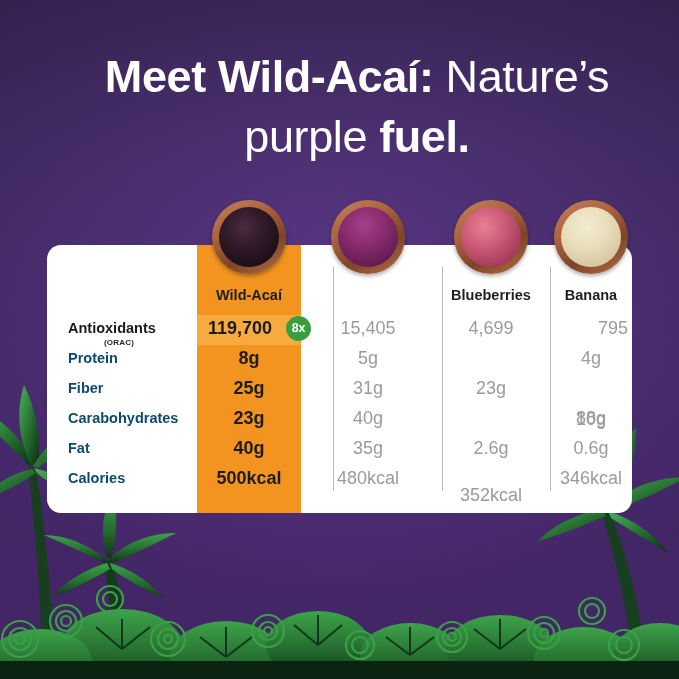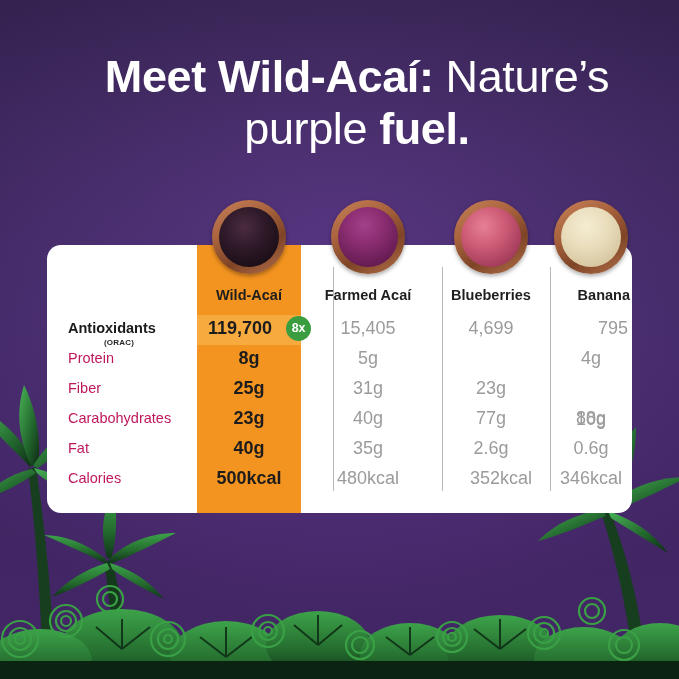--- a/index.html
+++ b/index.html
@@ -35,21 +35,21 @@
     left: 0;
     right: 0;
     text-align: center;
     color: #ffffff;
     line-height: 1.12;
     letter-spacing: -0.4px;
     z-index: 6;
   }
   .headline .line { display: block; font-size: 45px; padding-left: 35px; }
   .headline .line1 { font-size: 45px; }
-  .headline .line2 { font-size: 45px; margin-top: 2px; }
+  .headline .line2 { font-size: 45px; margin-top: 10px; }
   .hl-bold { font-weight: 700; }
   .hl-reg  { font-weight: 400; }
 
   
   .foliage { position: absolute; left: 0; right: 0; bottom: 0; height: 330px; z-index: 1; pointer-events: none; }
   .foliage svg { display: block; width: 100%; height: 100%; }
 
   
   .card {
     position: absolute;
@@ -136,22 +136,22 @@
   }
 
   .rows { position: absolute; top: 72px; left: 0; width: 671px; }
   .row { position: relative; height: 30px; }
 
   .row-label {
     position: absolute;
     left: 21px;
     top: 0;
     font-size: 14.5px;
-    font-weight: 400;
-    color: #be185d;
+    font-weight: 700;
+    color: #0c4a6e;
     line-height: 22px;
   }
   .row-label.primary { color: #1a1a1a; font-weight: 700; }
   .row-sub {
     display: block;
     font-size: 8px;
     font-weight: 700;
     color: #262626;
     letter-spacing: 0.2px;
     line-height: 9px;
@@ -302,23 +302,22 @@
     <div class="highlight-row-band"></div>
 
     <div class="table">
 
       <div class="divider" style="left:286px;"></div>
       <div class="divider" style="left:395px;"></div>
       <div class="divider" style="left:503px;"></div>
 
       <div class="col-headers">
         <div class="col-head" style="left:150px; width:104px;">Wild-Acaí</div>
-        <div class="col-head" style="left:258px; width:126px;">Farmed Acaí</div>
         <div class="col-head" style="left:387px; width:114px;">Blueberries</div>
-        <div class="col-head" style="left:505px; width:78px;text-align:right;">Banana</div>
+        <div class="col-head" style="left:505px; width:78px;">Banana</div>
       </div>
 
       <div class="rows">
 
         <div class="row">
           <div class="row-label primary">
             <span>Antioxidants</span>
             <span class="row-sub">(ORAC)</span>
           </div>
           <div class="cell hero" style="left:150px; width:104px; padding-right:18px;">119,700</div>
@@ -340,37 +339,36 @@
           <div class="cell hero" style="left:150px; width:104px;">25g</div>
           <div class="cell" style="left:258px; width:126px;">31g</div>
           <div class="cell" style="left:387px; width:114px;">23g</div>
           <div class="cell" style="left:505px; width:78px;margin-top:31px;">10g</div>
         </div>
 
         <div class="row">
           <div class="row-label">Carabohydrates</div>
           <div class="cell hero" style="left:150px; width:104px;">23g</div>
           <div class="cell" style="left:258px; width:126px;">40g</div>
-          <div class="cell" style="left:387px; width:114px;">77g</div>
           <div class="cell" style="left:505px; width:78px;">88g</div>
         </div>
 
         <div class="row">
           <div class="row-label">Fat</div>
           <div class="cell hero" style="left:150px; width:104px;">40g</div>
           <div class="cell" style="left:258px; width:126px;">35g</div>
           <div class="cell" style="left:387px; width:114px;">2.6g</div>
           <div class="cell" style="left:505px; width:78px;">0.6g</div>
         </div>
 
         <div class="row">
           <div class="row-label">Calories</div>
           <div class="cell hero" style="left:150px; width:104px;">500kcal</div>
           <div class="cell" style="left:258px; width:126px;">480kcal</div>
-          <div class="cell" style="left:397px; width:114px;">352kcal</div>
+          <div class="cell" style="left:387px; width:114px;margin-top:17px;">352kcal</div>
           <div class="cell" style="left:505px; width:78px;">346kcal</div>
         </div>
 
       </div>
     </div>
   </div>
 
   <div class="bowls">
     <div class="bowl bowl-wild" style="left:165px;">
       <div class="rim"></div>

